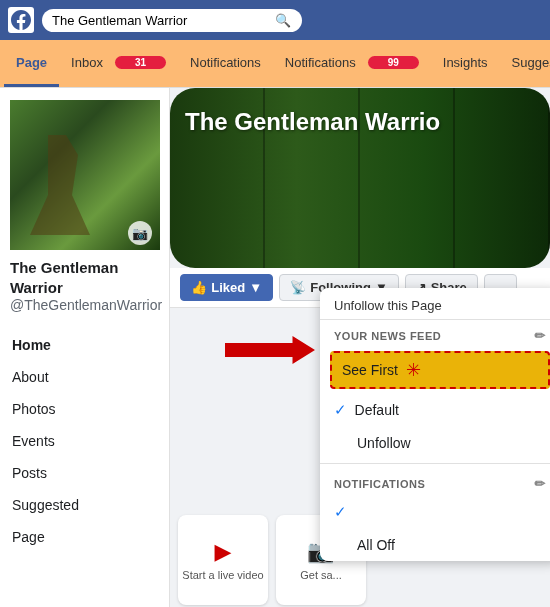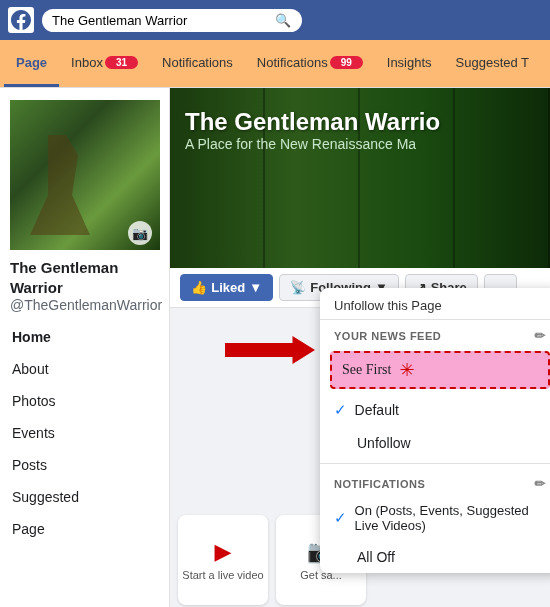--- a/index.html
+++ b/index.html
@@ -56,22 +56,22 @@
       border-bottom: 3px solid transparent;
       position: relative;
     }
     .nav-tab.active { color: #3b5998; border-bottom-color: #3b5998; font-weight: bold; }
     .badge {
       background: #e41e3f;
       color: white;
       font-size: 10px;
       font-weight: bold;
       border-radius: 8px;
-      padding: 1px 11px;
-      margin-left: 2px;
+      padding: 1px 20px;
+      margin-left: 12px;
     }
 
     
     .main-layout {
       display: flex;
       height: calc(607px - 40px - 42px);
     }
 
     
     .sidebar {
@@ -113,21 +113,21 @@
       font-size: 15px;
       font-weight: bold;
       color: #1c1e21;
       margin-top: 8px;
       line-height: 1.3;
     }
     .sidebar-handle {
       font-size: 14px;
       color: #606770;
     }
-    .sidebar-nav { }
+    .sidebar-nav { margin-top: 8px; }
     .sidebar-nav-item {
       padding: 8px 12px;
       font-size: 14px;
       color: #1c1e21;
       cursor: pointer;
       border-radius: 4px;
     }
     .sidebar-nav-item.active { font-weight: bold; }
 
     
@@ -139,20 +139,21 @@
 
     
     .cover-photo {
       width: 100%;
       height: 180px;
       background: linear-gradient(to right, #1a3a0e, #2d5a1a, #1a4a10, #0d2a08);
       position: relative;
       display: flex; align-items: flex-end;
       padding: 0 15px 15px;
       overflow: hidden;
+      border-radius: 25px;
     }
     .cover-vertical-lines {
       position: absolute; top: 0; left: 0; right: 0; bottom: 0;
       display: flex;
     }
     .cover-line { flex: 1; border-right: 2px solid rgba(0,0,0,0.3); }
     .cover-title {
       position: absolute;
       top: 20px; left: 15px;
       color: white;
@@ -212,26 +213,25 @@
     .dropdown-section-title .edit-icon { color: #888; cursor: pointer; font-size: 13px; }
     .dropdown-item {
       padding: 8px 14px;
       display: flex; align-items: center; gap: 8px;
       cursor: pointer;
       font-size: 14px;
       color: #1c1e21;
     }
     .dropdown-item .check { color: #1877f2; font-size: 15px; }
     .dropdown-item.see-first {
-      background: #f9a8d4;
+      background: #eab308;
       border: 2px dashed #cc0000;
       margin: 4px 10px;
       border-radius: 4px;
       padding: 6px 10px;
-      font-family: Liberation Serif, serif;
     }
     .starburst {
       color: #cc0000;
       font-size: 18px;
     }
     .dropdown-divider { border-bottom: 1px solid #e0e0e0; margin: 4px 0; }
 
     
     .arrow-indicator {
       position: absolute;
@@ -332,21 +332,20 @@
 
     <div class="cover-photo">
       <div class="cover-vertical-lines">
         <div class="cover-line"></div>
           <div class="cover-line"></div>
           <div class="cover-line"></div>
           <div class="cover-line"></div>
       </div>
       <div class="cover-title">
         <h1>The Gentleman Warrio</h1>
-        <p>A Place for the New Renaissance Ma</p>
       </div>
     </div>
 
     <div class="action-buttons">
       <button class="btn btn-like">
         <span>👍</span>
         <span>Liked</span>
         <span>▼</span>
       </button>
       <button class="btn">
@@ -385,21 +384,20 @@
         <span style="width:15px;display:inline-block"></span>
         <span>Unfollow</span>
       </div>
       <div class="dropdown-divider"></div>
       <div class="dropdown-section-title">
         <span>NOTIFICATIONS</span>
         <span class="edit-icon">✏</span>
       </div>
       <div class="dropdown-item">
         <span class="check">✓</span>
-        <span style="font-size:13px">On (Posts, Events, Suggested Live Videos)</span>
       </div>
       <div class="dropdown-item">
         <span style="width:15px;display:inline-block"></span>
         <span>All Off</span>
       </div>
     </div>
 
     <div class="bottom-content" style="margin-top: 4px; position:absolute; bottom: 0; right: 0; left: 0;">
       <div class="content-card">
         <span class="card-icon">▶</span>

